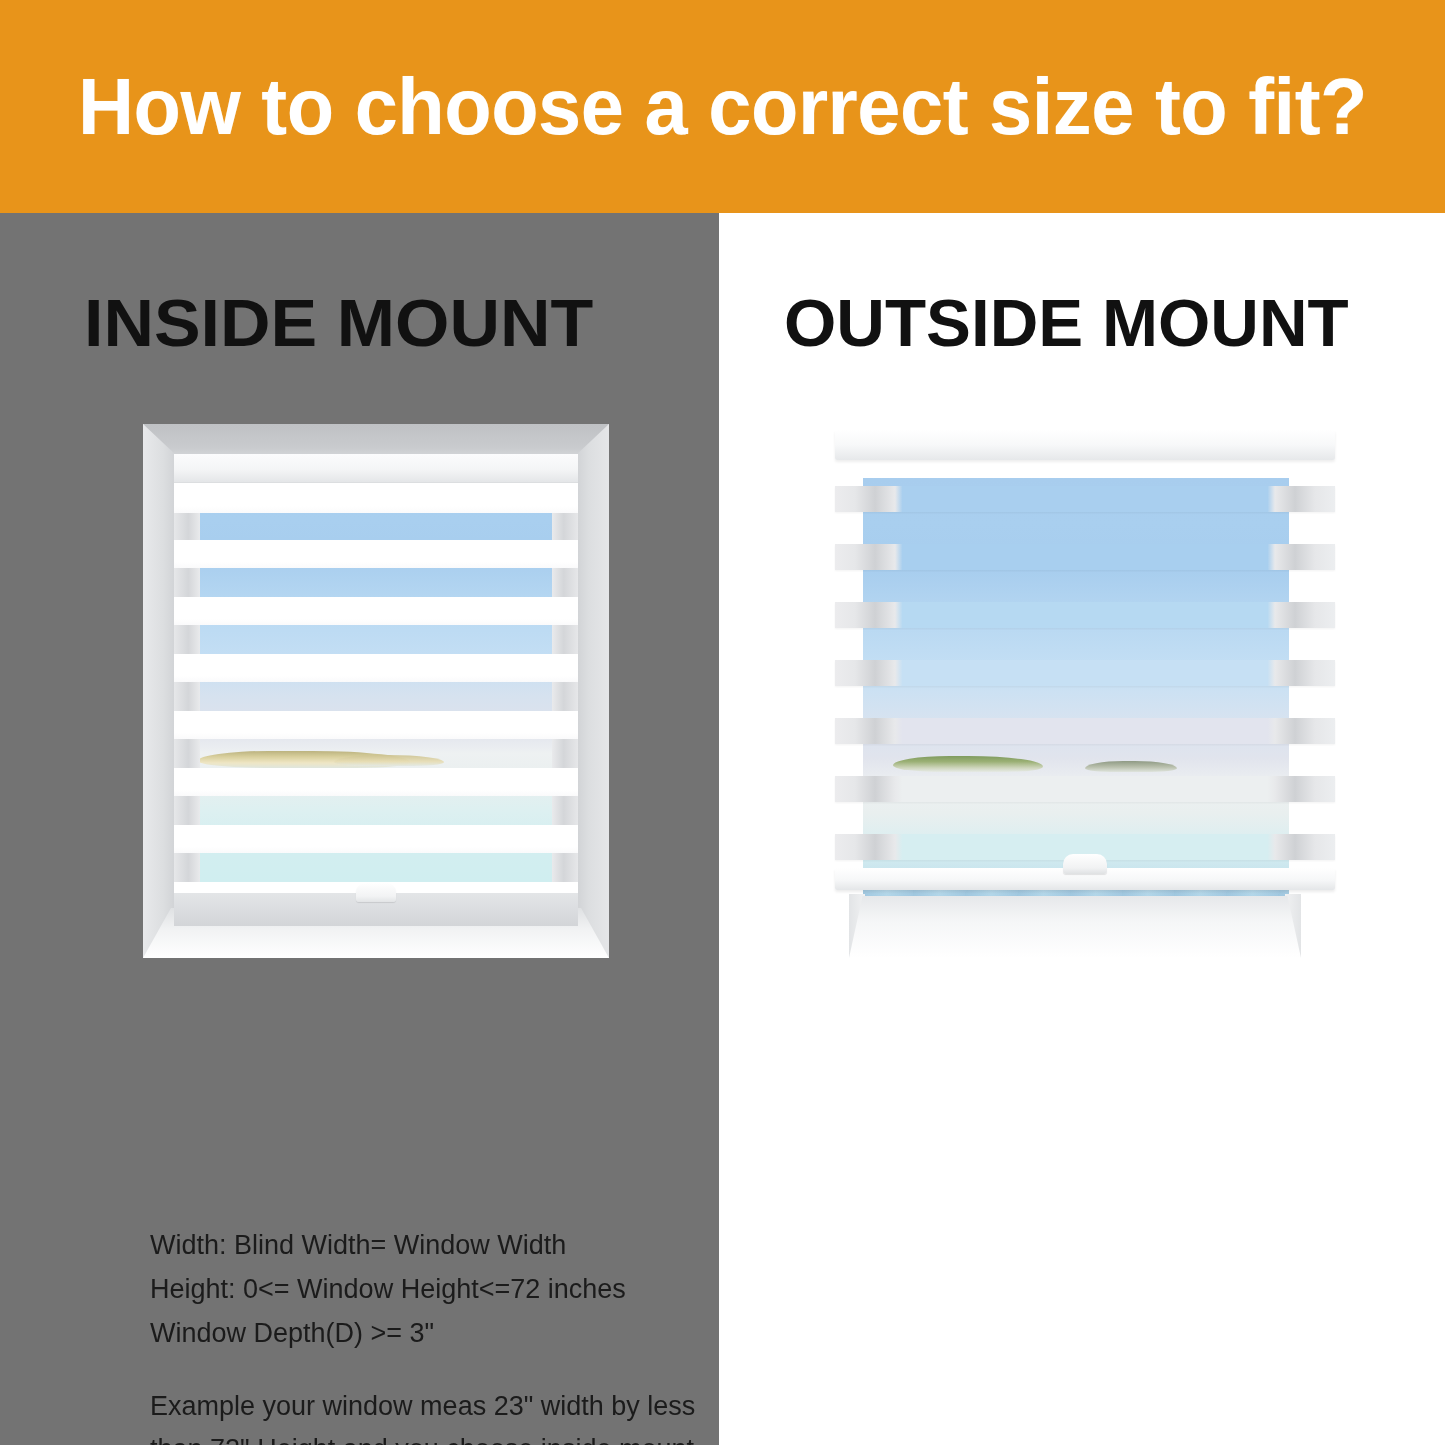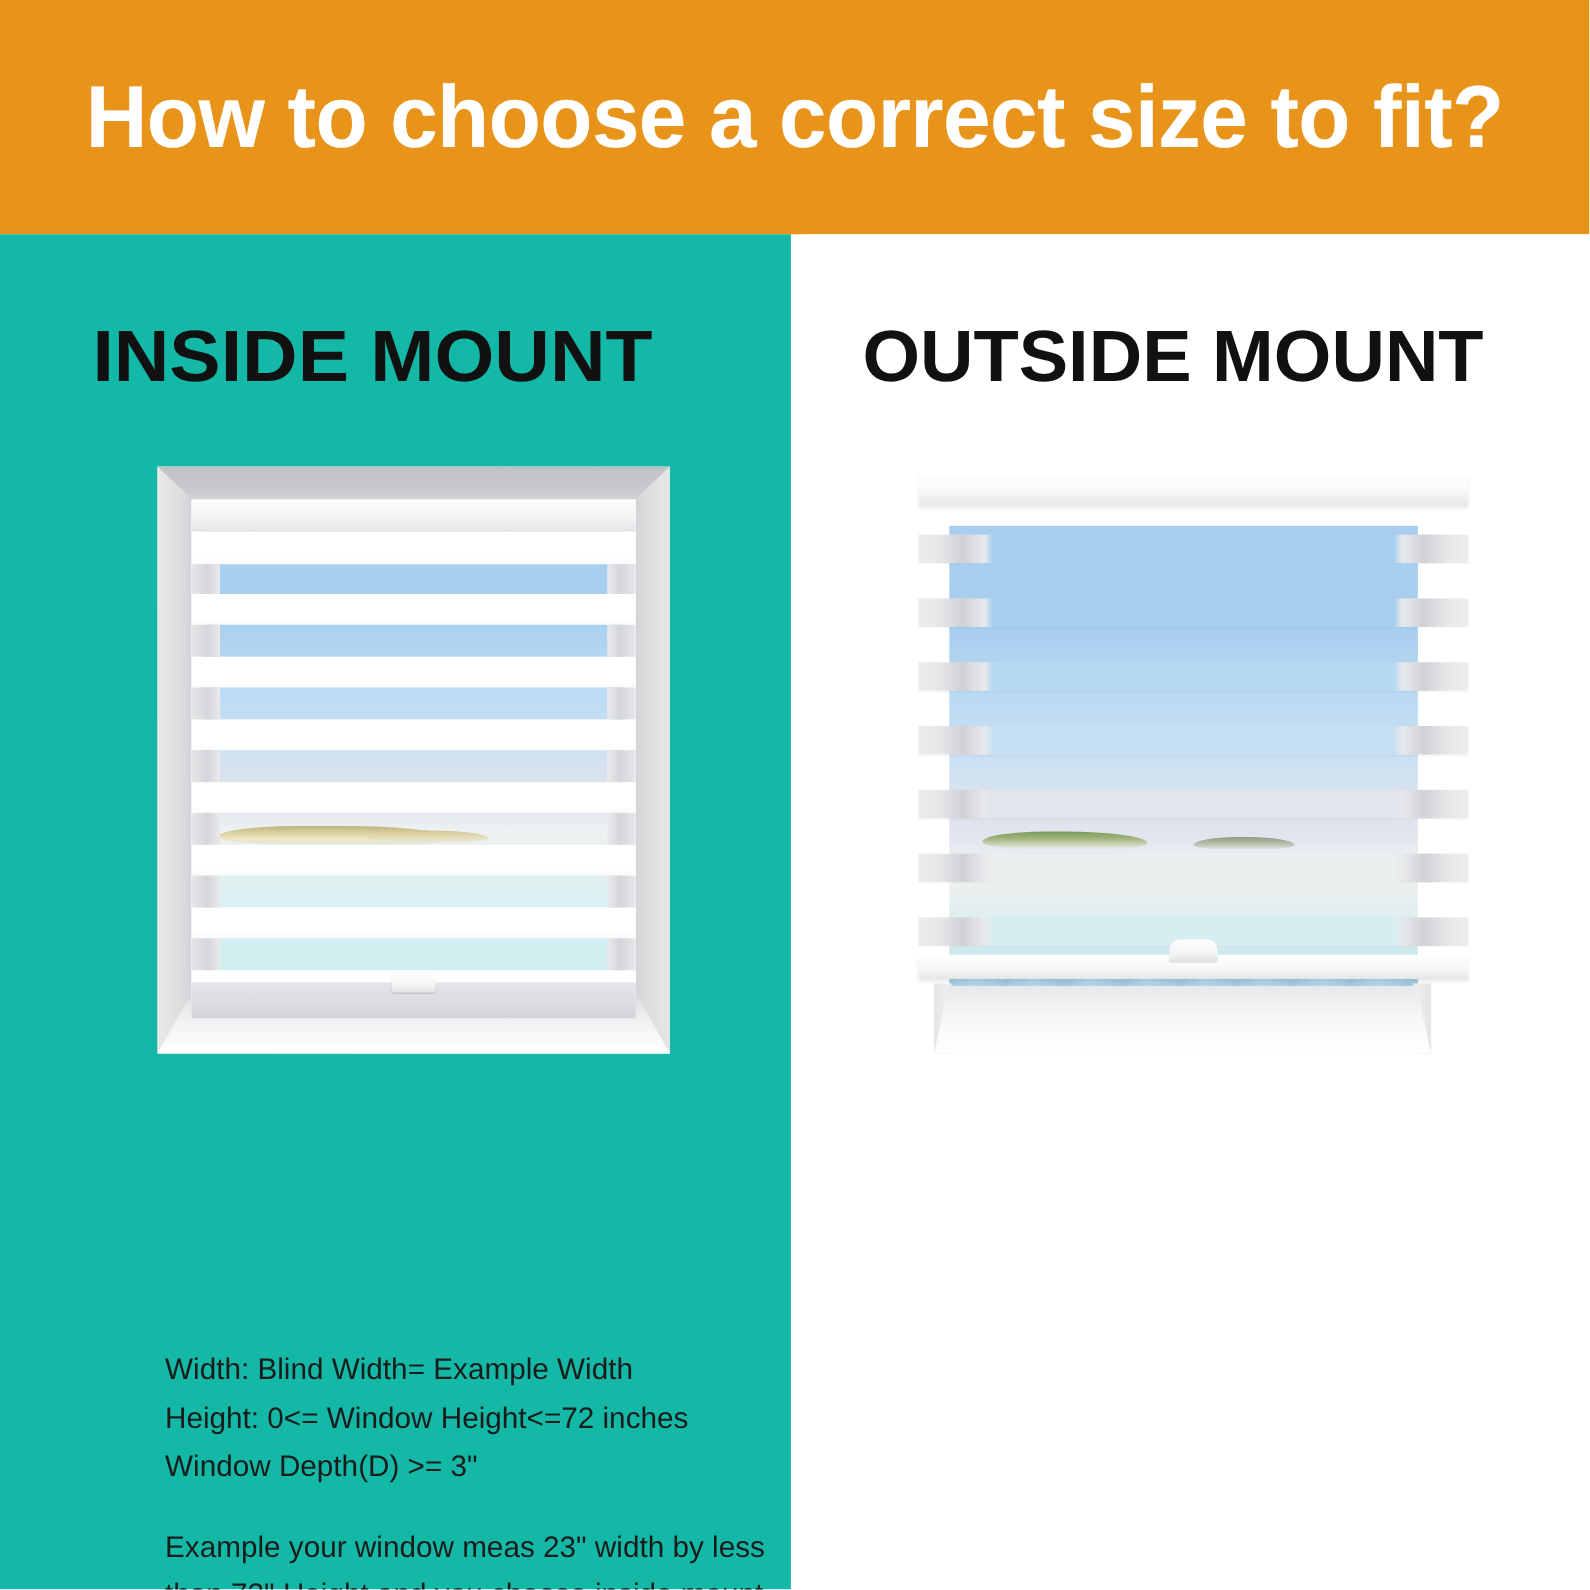--- a/index.html
+++ b/index.html
@@ -31,21 +31,21 @@
     letter-spacing: -0.5px;
     transform: scaleX(0.97);
     white-space: nowrap;
     text-shadow: 0 0 1px rgba(255,255,255,0.35);
   }
 
   
   #panel-left {
     position: absolute; left: 0; top: 213px;
     width: 719px; height: 1232px;
-    background: #14b8a6;
+    background: #737373;
   }
   #panel-right {
     position: absolute; left: 729px; top: 213px;
     width: 716px; height: 1232px;
     background: #ffffff;
   }
 
   .panel-heading {
     position: absolute;
     color: #111111;
@@ -351,21 +351,21 @@
 
         <div class="iw-headrail"></div>
         <div class="iw-bottomrail"></div>
         <div class="iw-handle"></div>
       </div>
 
       <div class="iw-sill"></div>
     </div>
 
     <div class="text-block" id="inside-specs">
-      <div class="ins-line">Width: Blind Width= Example Width</div>
+      <div class="ins-line">Width: Blind Width= Window Width</div>
       <div class="ins-line">Height: 0&lt;= Window Height&lt;=72 inches</div>
       <div class="ins-line">Window Depth(D) &gt;= 3"</div>
     </div>
 
     <div class="text-block" id="inside-example">
       <div class="ins-wrap">Example your window meas 23" width by less than 72" Height and you choose inside mount.</div>
 
     </div>
   </div>
 

